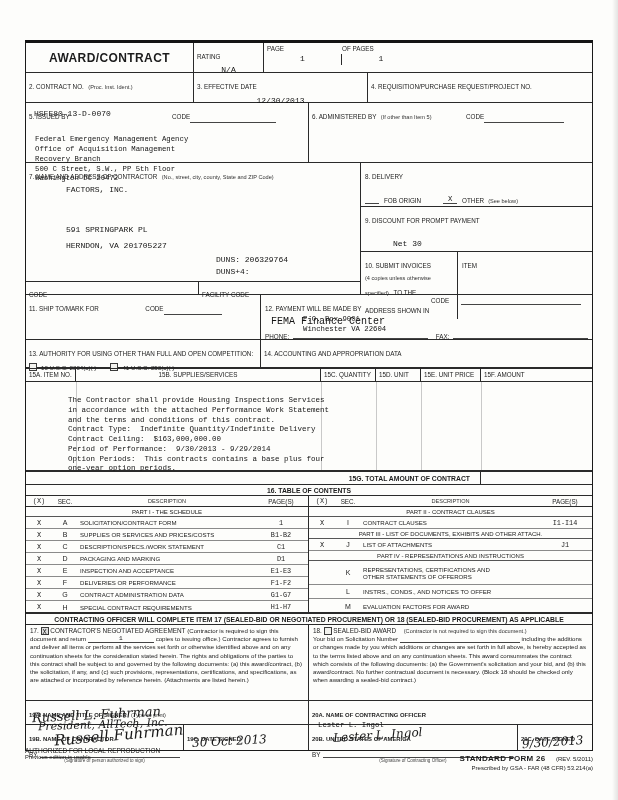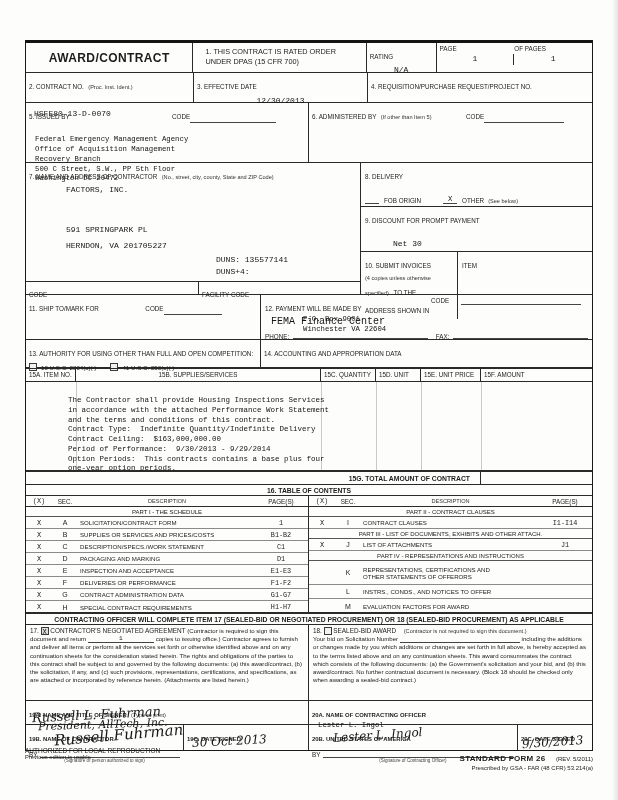--- a/index.html
+++ b/index.html
@@ -41,24 +41,20 @@
 </head>
 <body>
 
 <div class="page">
 <div class="form">
 
   <div class="r" style="height:30px;">
     <div class="c bR" style="width:168px;display:flex;align-items:center;justify-content:center;">
       <span class="title">AWARD/CONTRACT</span>
     </div>
-    <div class="c bR" style="width:174px;font-size:7.3px;line-height:1.4;padding-left:12px;padding-top:4px;">
-      <div>1. THIS CONTRACT IS RATED ORDER</div>
-      <div>UNDER DPAS (15 CFR 700)</div>
-    </div>
     <div class="c bR" style="width:70px;">
       <div class="lbl">RATING</div>
       <div class="mono" style="text-align:center;margin-top:2px;">N/A</div>
     </div>
     <div class="c" style="width:156px;padding:0;">
       <div style="display:flex;font-size:6.3px;padding:2px 3px;">
         <span style="width:50%;">PAGE</span>
         <span>OF PAGES</span>
       </div>
       <div style="display:flex;text-align:center;">
@@ -101,21 +97,21 @@
   </div>
 
   <div class="r" style="height:132px;">
     <div class="c bR" style="width:335px;padding:0;display:flex;flex-direction:column;">
       <div style="padding:2px 3px;flex:1;position:relative;">
         <span class="lbl">7. NAME AND ADDRESS OF CONTRACTOR</span>
         <span class="sub">(No., street, city, county, State and ZIP Code)</span>
         <div class="mono" style="position:absolute;left:40px;top:22px;">FACTORS, INC.</div>
         <div class="mono" style="position:absolute;left:40px;top:62px;">591 SPRINGPARK PL</div>
         <div class="mono" style="position:absolute;left:40px;top:78px;">HERNDON, VA 201705227</div>
-        <div class="mono" style="position:absolute;left:190px;top:92px;">DUNS: 135577141</div>
+        <div class="mono" style="position:absolute;left:190px;top:92px;">DUNS: 206329764</div>
         <div class="mono" style="position:absolute;left:190px;top:104px;">DUNS+4:</div>
       </div>
       <div style="display:flex;border-top:1px solid #2a2a2a;height:13px;">
         <div class="c" style="width:172px;padding:1px 3px;"><span class="lbl">CODE</span></div>
         <div class="c" style="flex:1;border-left:1px solid #2a2a2a;padding:1px 3px;"><span class="lbl">FACILITY CODE</span></div>
       </div>
     </div>
     <div class="c" style="flex:1;padding:0;display:flex;flex-direction:column;">
       <div style="height:45px;border-bottom:1px solid #2a2a2a;padding:2px 4px;">
         <span class="lbl">8. DELIVERY</span>

